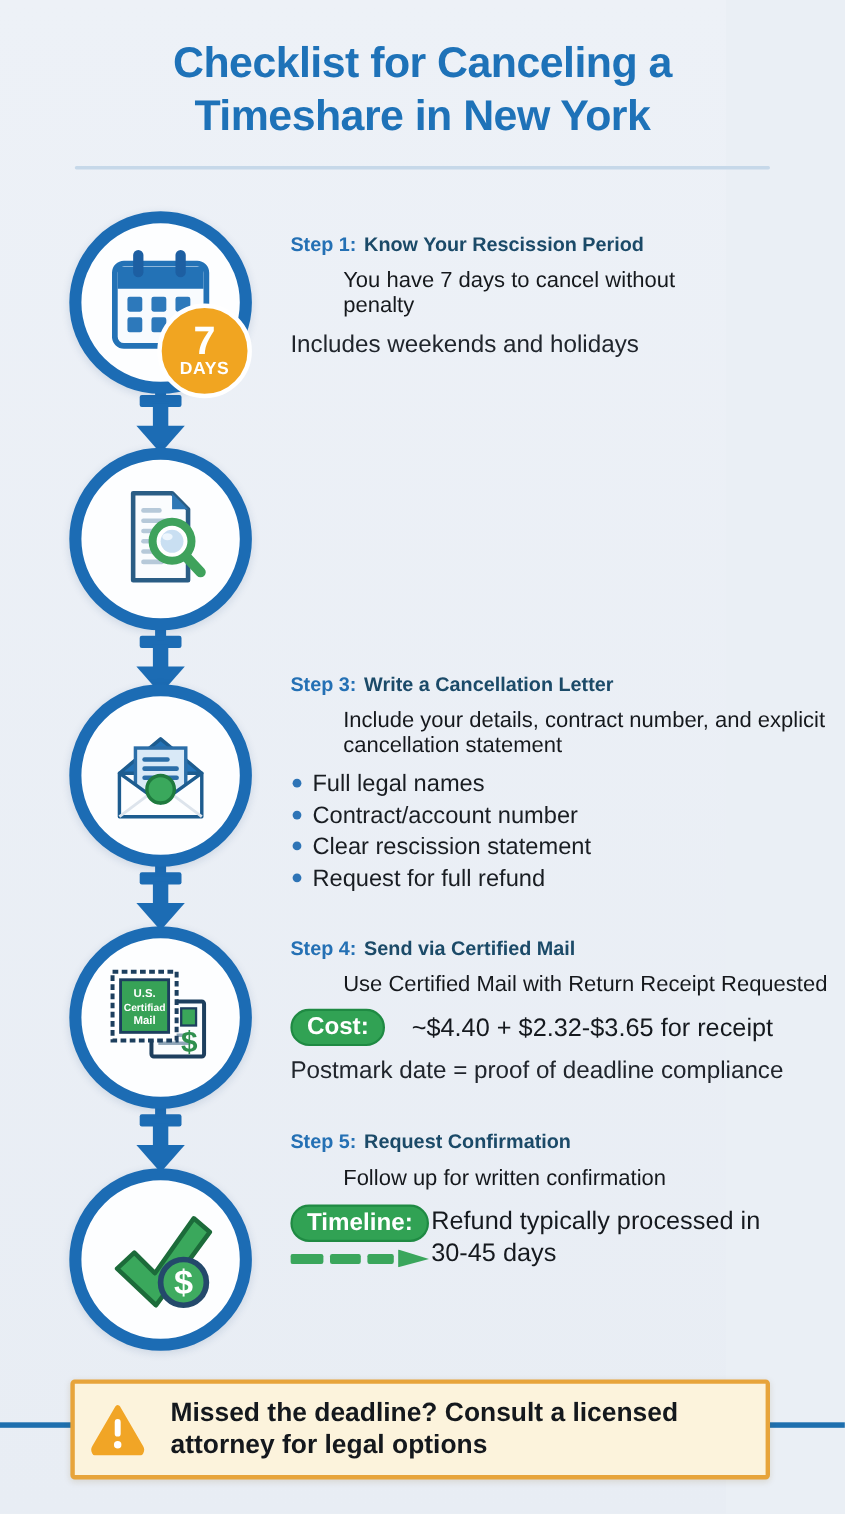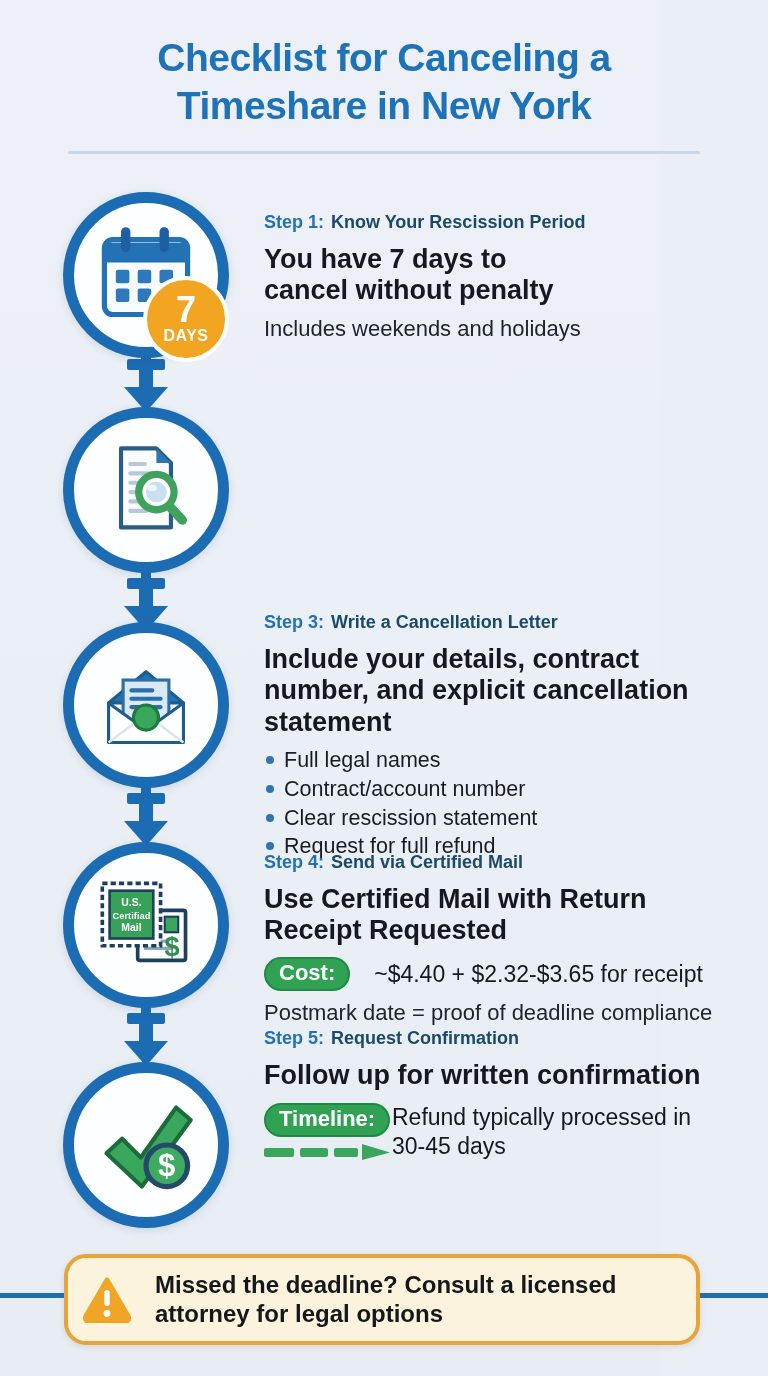--- a/index.html
+++ b/index.html
@@ -20,40 +20,40 @@
               display:flex;flex-direction:column;align-items:center;justify-content:center;color:#ffffff;}
   .days-badge .num{font-size:36px;font-weight:bold;line-height:0.95;}
   .days-badge .unit{font-size:16px;font-weight:bold;letter-spacing:0.5px;}
 
   .arrow{position:absolute;left:118px;z-index:0;}
 
   .step-text{position:absolute;left:264px;z-index:2;}
   .step-heading{font-size:18px;font-weight:bold;line-height:1.2;}
   .step-heading .lbl{color:#2470b4;}
   .step-heading .ttl{color:#1b4a68;margin-left:7px;}
-  .step-sub{font-size:27px;font-weight:bold;color:#15181c;line-height:1.18;margin-top:10px;}
+  .step-sub{font-size:20px;font-weight:normal;color:#15181c;line-height:1.18;margin-top:10px;margin-left:48px;}
   .step-note{font-size:22px;color:#20252c;line-height:1.2;margin-top:9px;}
 
   .bullets{margin-top:9px;}
   .bullet-row{display:flex;align-items:flex-start;margin-bottom:4px;}
   .bullet-dot{width:8px;height:8px;border-radius:50%;background:#2e74b6;margin:8px 10px 0 2px;flex:0 0 auto;}
   .bullet-text{font-size:21.5px;color:#191d22;line-height:1.15;}
 
   .pill{display:inline-block;background:#31a254;border:2px solid #1f8a43;color:#ffffff;
         font-size:22px;font-weight:bold;padding:1px 13px 3px;border-radius:18px;}
   .cost-row{display:flex;align-items:center;gap:12px;margin-top:10px;}
   .cost-text{font-size:23px;color:#15191e;margin-left:12px;}
   .timeline-row{display:flex;align-items:flex-start;margin-top:12px;}
   .timeline-left{display:flex;flex-direction:column;align-items:flex-start;}
   .timeline-left svg{margin-top:7px;}
   .timeline-text{font-size:23px;color:#15191e;line-height:1.25;width:310px;}
 
   .blue-line{position:absolute;top:1293px;left:0;width:768px;height:5px;background:#1e6fae;z-index:0;}
   .warning-box{position:absolute;left:64px;top:1254px;width:636px;box-sizing:border-box;z-index:2;
-               background:#fcf3dc;border:4px solid #e7a43b;border-radius:22px;
+               background:#fcf3dc;border:4px solid #e7a43b;border-radius:4px;
                display:flex;align-items:center;gap:22px;padding:12px 13px;box-shadow:0 2px 6px rgba(120,90,20,0.15);}
   .warning-text{font-size:24px;font-weight:bold;color:#14181d;line-height:1.22;width:510px;}
 
   .w330{width:330px;} .w450{width:450px;}
 </style>
 </head>
 <body>
 
 <div id="canvas">
 

